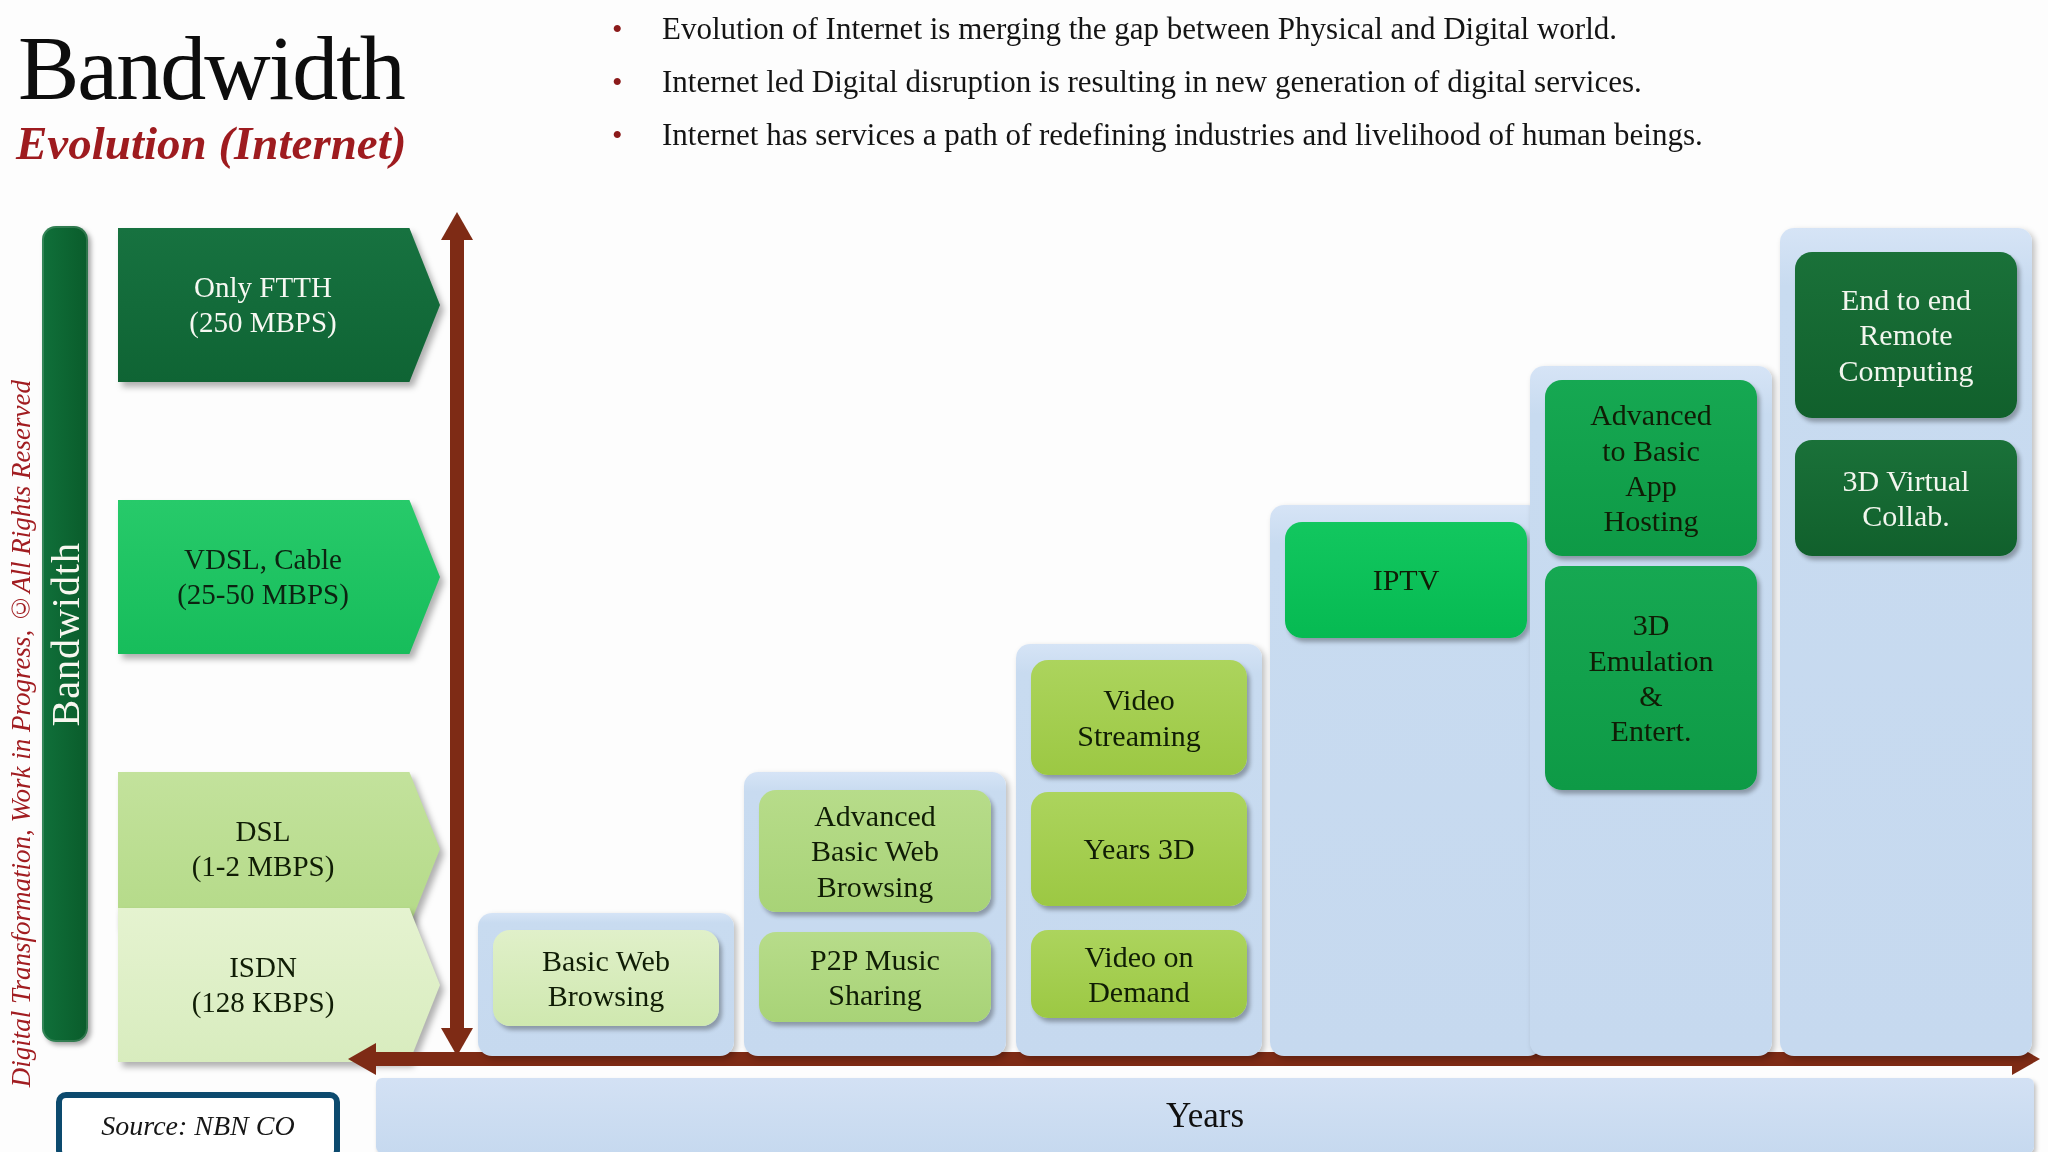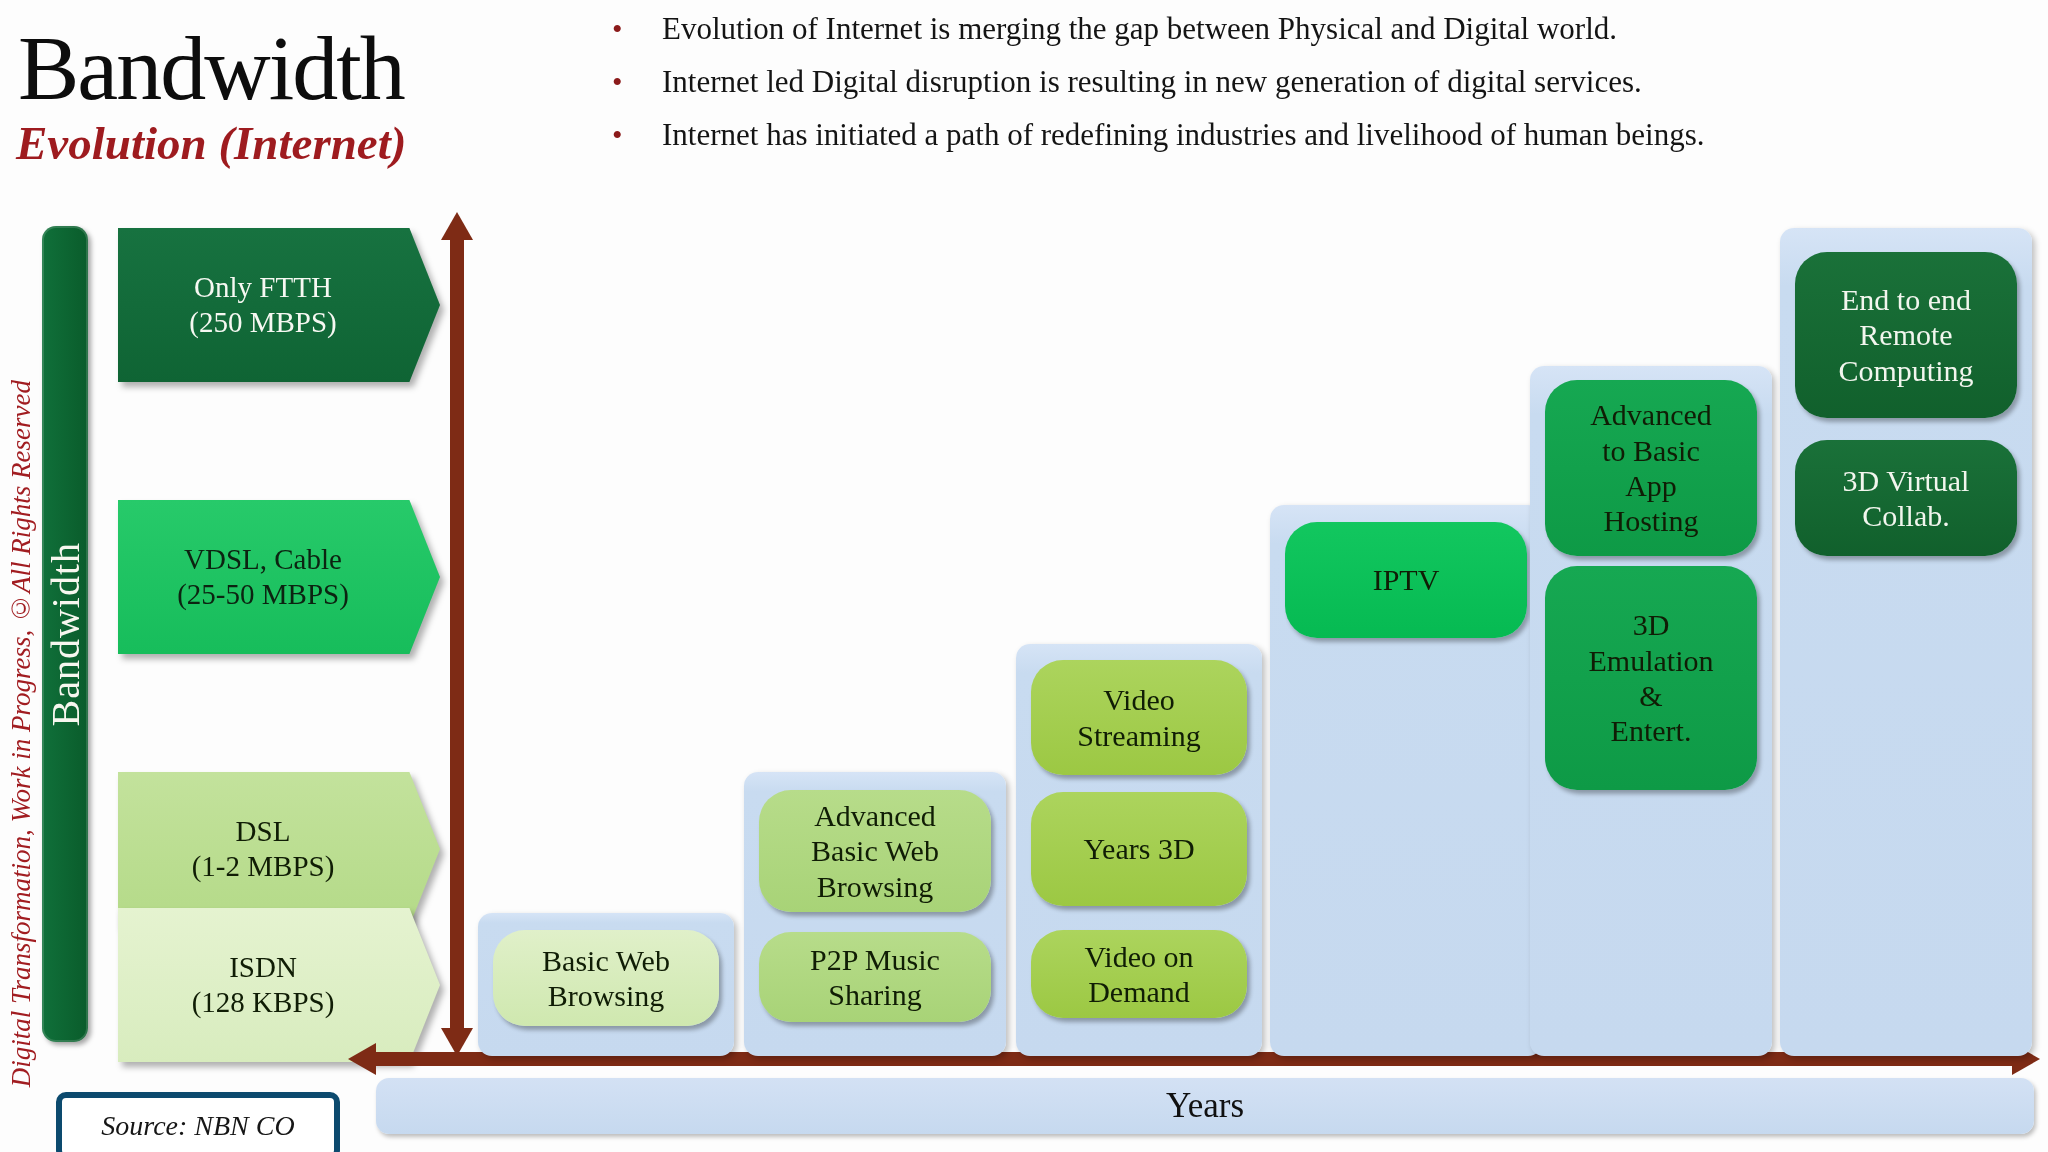--- a/index.html
+++ b/index.html
@@ -63,35 +63,35 @@
   .h-head-left{left:348px;top:1043px;border-top:16px solid transparent;border-bottom:16px solid transparent;border-right:28px solid #7e2b15;}
   .h-head-right{left:2012px;top:1043px;border-top:16px solid transparent;border-bottom:16px solid transparent;border-left:28px solid #7e2b15;}
 
   
   .col{
     border-radius:14px;
     background:linear-gradient(180deg,#d6e4f6 0%,#c8dbf0 7%,#c6d9ef 100%);
     box-shadow:3px 3px 6px rgba(0,0,0,.25);
   }
   .box{
-    position:absolute;left:15px;right:15px;border-radius:32px;
+    position:absolute;left:15px;right:15px;border-radius:17px;
     display:flex;align-items:center;justify-content:center;
     text-align:center;white-space:pre-line;font-size:30px;line-height:1.18;
     color:#101d05;box-shadow:3px 4px 4px rgba(0,0,0,.30);
   }
   .g1{background:linear-gradient(180deg,#e0f0c9,#cfe8af);}
   .g2{background:linear-gradient(180deg,#b7dc8a,#a8d377);}
   .g3{background:linear-gradient(180deg,#acd45d,#9cc843);}
   .g4{background:linear-gradient(180deg,#12c75f,#06ba52);}
   .g5{background:linear-gradient(180deg,#16a852,#0e9a46);}
   .g6{background:linear-gradient(180deg,#1a7139,#11602c);color:#f2f6ee;}
 
   
   .years-bar{
-    left:376px;top:1078px;width:1658px;height:56px;border-radius:13px;
+    left:376px;top:1078px;width:1658px;height:75px;border-radius:6px;
     background:linear-gradient(180deg,#d3e1f4,#c6d9ef);
     box-shadow:2px 3px 4px rgba(0,0,0,.25);
     display:flex;align-items:center;justify-content:center;
     font-size:35px;color:#101010;
   }
   .source-box{
     left:56px;top:1092px;width:272px;height:56px;border-radius:10px;
     background:#ffffff;border:6px solid #0c4a6e;
     display:flex;align-items:center;justify-content:center;
     font-size:28px;font-style:italic;color:#161616;
@@ -109,21 +109,21 @@
     <div class="bullet-row">
       <span class="bullet-dot">•</span>
       <span class="bullet-text">Evolution of  Internet is merging the gap between Physical and Digital world.</span>
     </div>
     <div class="bullet-row">
       <span class="bullet-dot">•</span>
       <span class="bullet-text">Internet led Digital  disruption is resulting in new generation of digital services.</span>
     </div>
     <div class="bullet-row">
       <span class="bullet-dot">•</span>
-      <span class="bullet-text">Internet has initiated a path of redefining industries  and  livelihood of  human beings.</span>
+      <span class="bullet-text">Internet has services a path of redefining industries  and  livelihood of  human beings.</span>
     </div>
   </div>
 
   <div class="abs side-note">
     <span>Digital Transformation, Work in Progress, ©All  Rights Reserved</span>
   </div>
 
   <div class="abs bw-bar">
     <span>Bandwidth</span>
   </div>

